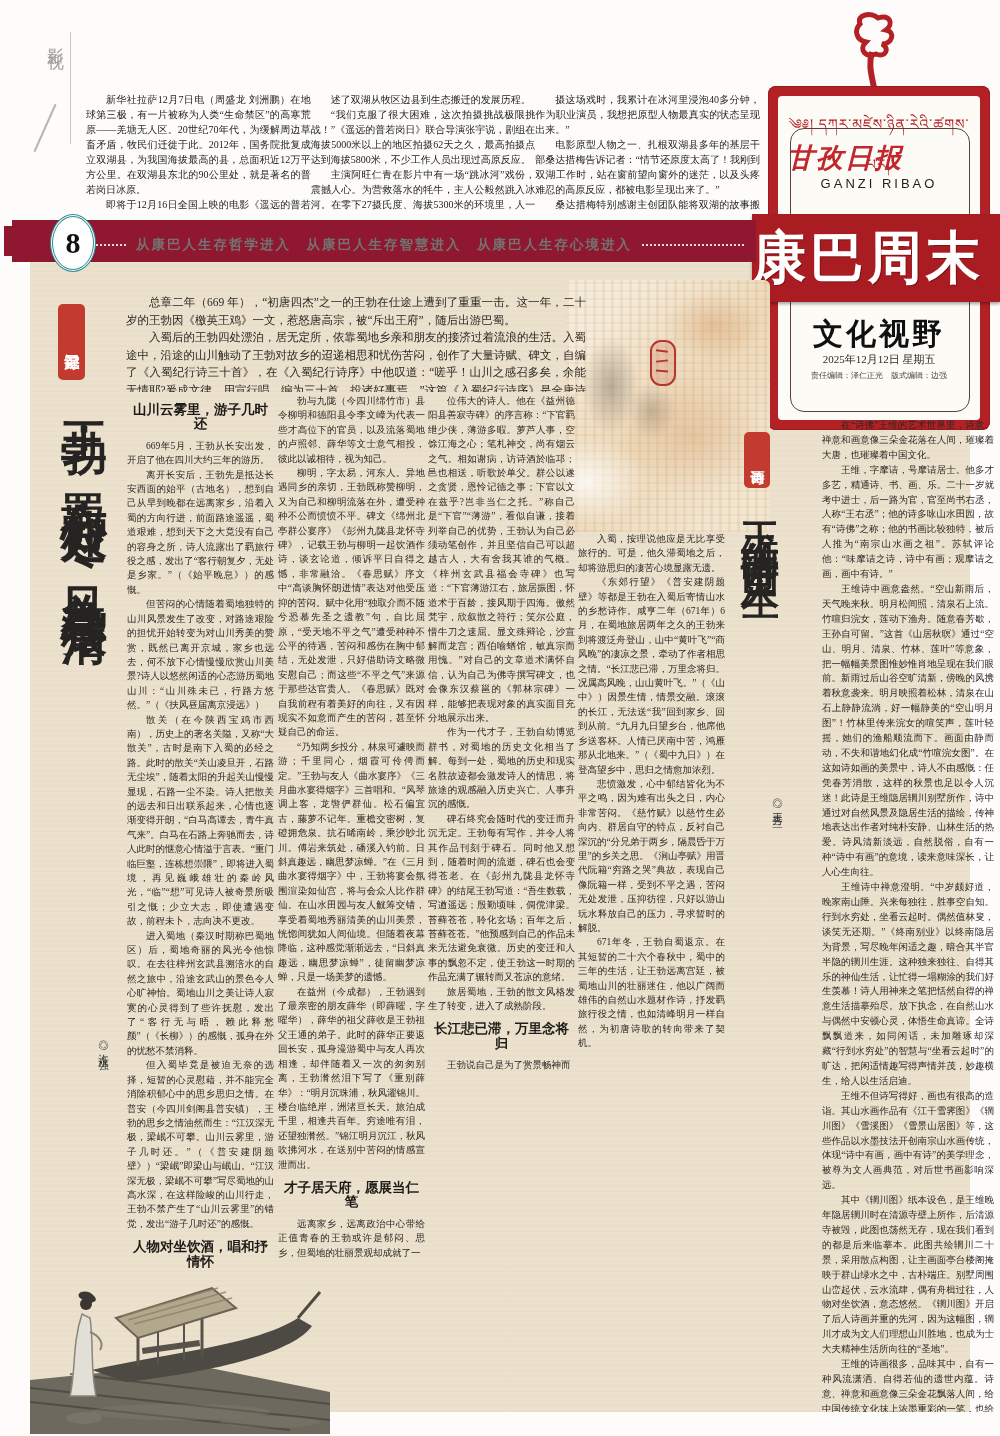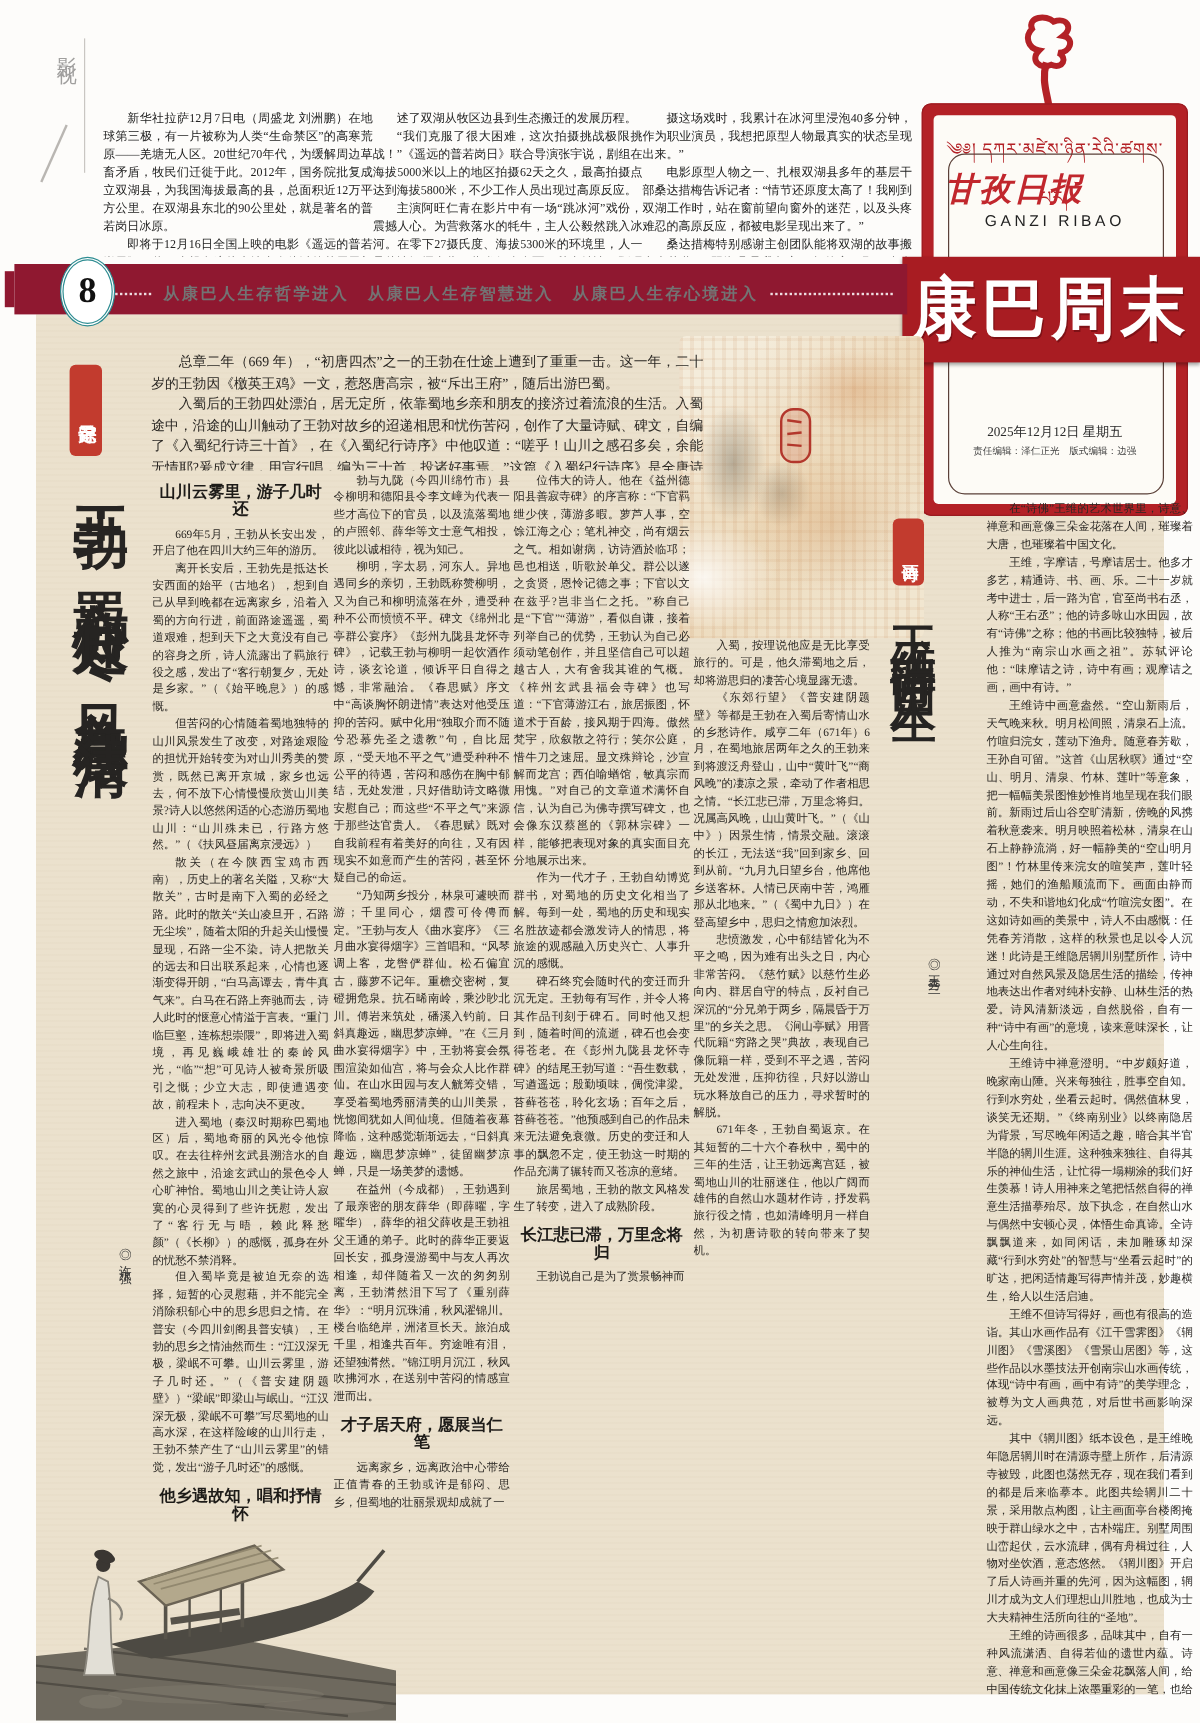--- a/index.html
+++ b/index.html
@@ -15,21 +15,21 @@
   #film-cols{left:86px;top:92px;width:674px;height:122px;display:flex;overflow:hidden;}
   #film-cols .fcol{flex:1;font-size:10px;line-height:15px;color:#222;text-align:justify;overflow:hidden;}
   #film-cols p{margin:0;text-indent:2em;}
   
   #mast-tag{left:768px;top:86px;width:222px;height:344px;background:#b32126;border-radius:8px;box-shadow:0 0 0 1px #9a1b20 inset;}
   #mast-inner{left:778px;top:96px;width:202px;height:324px;background:#fdfbf6;border-radius:4px;}
   #mast-tibetan{left:780px;top:108px;width:198px;text-align:center;font-size:14px;color:#b32126;letter-spacing:1px;}
   #mast-frame{left:790px;top:128px;width:178px;height:282px;border:1.5px solid #5a4038;border-radius:14px;}
   #mast-name{left:756px;top:140px;width:178px;text-align:center;font-size:27px;font-weight:bold;color:#c1272d;font-style:italic;letter-spacing:2px;}
   #mast-name-en{left:790px;top:176px;width:178px;text-align:center;font-size:13px;letter-spacing:3px;color:#222;font-family:"Liberation Sans",sans-serif;}
-  #weekend-banner{left:752px;top:214px;width:248px;height:88px;background:#a81c22;box-shadow:0 2px 3px rgba(0,0,0,.35);display:flex;align-items:center;justify-content:center;}
+  #weekend-banner{left:752px;top:214px;width:248px;height:88px;background:#a81c22;box-shadow:0 2px 3px rgba(0,0,0,.35);display:flex;align-items:center;justify-content:flex-start;}
   #weekend-banner .wk{color:#fff;font-size:54px;font-weight:bold;letter-spacing:4px;text-shadow:1px 1px 0 #7e1116;transform:scaleY(1.05);}
   #banner-fold{left:752px;top:302px;width:0;height:0;border-top:12px solid #6d0f14;border-left:12px solid transparent;}
   #section-title{left:790px;top:314px;width:178px;text-align:center;font-size:30px;font-weight:bold;color:#101010;font-family:"Liberation Sans",sans-serif;letter-spacing:3px;}
   #date-line{left:790px;top:352px;width:178px;text-align:center;font-size:11px;color:#2a2a2a;}
   #editors-line{left:790px;top:370px;width:178px;text-align:center;font-size:8px;color:#444;}
   
   #ribbon{left:12px;top:220px;width:744px;height:42px;background:#8f1830;}
   #ribbon-notch{left:4px;top:226px;width:8px;height:30px;background:#8f1830;}
   #badge8{left:50px;top:214px;width:40px;height:52px;background:#fff;border:3px double #2d8c91;border-radius:50%;display:flex;align-items:center;justify-content:center;font-size:30px;font-weight:bold;color:#111;}
   .leader{border-top:2px dotted rgba(255,255,255,.85);height:0;}
@@ -106,20 +106,21 @@
   <div class="abs" id="mast-tag"></div>
   <div class="abs" id="mast-inner"></div>
   <div class="abs" id="mast-tibetan">༄༅། དཀར་མཛེས་ཉིན་རེའི་ཚགས་པར།</div>
   <div class="abs" id="mast-frame"></div>
   <div class="abs" id="mast-name">甘孜日报</div>
   <div class="abs" id="mast-name-en">GANZI RIBAO</div>
   <div class="abs" id="weekend-banner">
     <span class="wk">康巴周末</span>
   </div>
   <div class="abs" id="banner-fold"></div>
+  <div class="abs" id="section-title">文化视野</div>
   <div class="abs" id="date-line">2025年12月12日 星期五</div>
   <div class="abs" id="editors-line">责任编辑：泽仁正光　版式编辑：边强</div>
 
   <div class="abs" id="ribbon"></div>
   <div class="abs" id="ribbon-notch"></div>
   <div class="abs" id="badge8">8</div>
   <div class="abs" id="ribbon-inner">
     <span class="leader" style="width:30px"></span>
     <span id="ribbon-text">从康巴人生存哲学进入　从康巴人生存智慧进入　从康巴人生存心境进入</span>
     <span class="leader" style="flex:1"></span>
@@ -141,21 +142,21 @@
       <p>入蜀后的王勃四处漂泊，居无定所，依靠蜀地乡亲和朋友的接济过着流浪的生活。入蜀途中，沿途的山川触动了王勃对故乡的迢递相思和忧伤苦闷，创作了大量诗赋、碑文，自编了《入蜀纪行诗三十首》，在《入蜀纪行诗序》中他叹道：“嗟乎！山川之感召多矣，余能无情耶?爰成文律，用宣行唱，编为三十首，投诸好事焉。”这篇《入蜀纪行诗序》是全唐诗中第一篇在题目中直接写有入蜀诗的诗序。</p>
     </div>
   <div class="abs colblock" id="fcol1">
       <div class="sec-head">山川云雾里，游子几时还</div>
       <p>669年5月，王勃从长安出发，开启了他在四川大约三年的游历。</p>
       <p>离开长安后，王勃先是抵达长安西面的始平（古地名），想到自己从早到晚都在远离家乡，沿着入蜀的方向行进，前面路途遥遥，蜀道艰难，想到天下之大竟没有自己的容身之所，诗人流露出了羁旅行役之感，发出了“客行朝复夕，无处是乡家。”（《始平晚息》）的感慨。</p>
       <p>但苦闷的心情随着蜀地独特的山川风景发生了改变，对路途艰险的担忧开始转变为对山川秀美的赞赏，既然已离开京城，家乡也远去，何不放下心情慢慢欣赏山川美景?诗人以悠然闲适的心态游历蜀地山川：“山川殊未已，行路方悠然。”（《扶风昼届离京浸远》）</p>
       <p>散关（在今陕西宝鸡市西南），历史上的著名关隘，又称“大散关”，古时是南下入蜀的必经之路。此时的散关“关山凌旦开，石路无尘埃”，随着太阳的升起关山慢慢显现，石路一尘不染。诗人把散关的远去和日出联系起来，心情也逐渐变得开朗，“白马高谭去，青牛真气来”。白马在石路上奔驰而去，诗人此时的惬意心情溢于言表。“重门临巨壑，连栋想崇隈”，即将进入蜀境，再见巍峨雄壮的秦岭风光，“临”“想”可见诗人被奇景所吸引之慨；少立大志，即使遭遇变故，前程未卜，志向决不更改。</p>
       <p>进入蜀地（秦汉时期称巴蜀地区）后，蜀地奇丽的风光令他惊叹。在去往梓州玄武县溯涪水的自然之旅中，沿途玄武山的景色令人心旷神怡。蜀地山川之美让诗人寂寞的心灵得到了些许抚慰，发出了“客行无与晤，赖此释愁颜”（《长柳》）的感慨，孤身在外的忧愁不禁消释。</p>
       <p>但入蜀毕竟是被迫无奈的选择，短暂的心灵慰藉，并不能完全消除积郁心中的思乡思归之情。在普安（今四川剑阁县普安镇），王勃的思乡之情油然而生：“江汉深无极，梁岷不可攀。山川云雾里，游子几时还。”（《普安建阴题壁》）“梁岷”即梁山与岷山。“江汉深无极，梁岷不可攀”写尽蜀地的山高水深，在这样险峻的山川行走，王勃不禁产生了“山川云雾里”的错觉，发出“游子几时还”的感慨。</p>
-      <div class="sec-head">他乡遇故知，唱和抒情怀</div>
+      <div class="sec-head">人物对坐饮酒，唱和抒情怀</div>
     </div>
   <div class="abs colblock" id="fcol2">
       <p>勃与九陇（今四川绵竹市）县令柳明和德阳县令李文嶂为代表一些才高位下的官员，以及流落蜀地的卢照邻、薛华等文士意气相投，彼此以诚相待，视为知己。</p>
       <p>柳明，字太易，河东人。异地遇同乡的亲切，王勃既称赞柳明，又为自己和柳明流落在外，遭受种种不公而愤愤不平。碑文《绵州北亭群公宴序》《彭州九陇县龙怀寺碑》，记载王勃与柳明一起饮酒作诗，谈玄论道，倾诉平日自得之憾，非常融洽。《春思赋》序文中“高谈胸怀朗迸情”表达对他受压抑的苦闷。赋中化用“独取介而不随兮恐慕先圣之遗教”句，自比屈原，“受天地不平之气”遭受种种不公平的待遇，苦闷和感伤在胸中郁结，无处发泄，只好借助诗文略微安慰自己；而这些“不平之气”来源于那些达官贵人。《春思赋》既对自我前程有着美好的向往，又有因现实不如意而产生的苦闷，甚至怀疑自己的命运。</p>
       <p>“乃知两乡投分，林泉可遽映而游；千里同心，烟霞可伶俜而定。”王勃与友人《曲水宴序》《三月曲水宴得烟字》三首唱和。“风琴调上客，龙辔俨群仙。松石偏宜古，藤萝不记年。重檐交密树，复磴拥危泉。抗石晞南岭，乘沙眇北川。傅岩来筑处，磻溪入钓前。日斜真趣远，幽思梦凉蝉。”在《三月曲水宴得烟字》中，王勃将宴会氛围渲染如仙宫，将与会众人比作群仙。在山水田园与友人觥筹交错，享受着蜀地秀丽清美的山川美景，恍惚间犹如人间仙境。但随着夜幕降临，这种感觉渐渐远去，“日斜真趣远，幽思梦凉蝉”，徒留幽梦凉蝉，只是一场美梦的遗憾。</p>
       <p>在益州（今成都），王勃遇到了最亲密的朋友薛华（即薛曜，字曜华），薛华的祖父薛收是王勃祖父王通的弟子。此时的薛华正要返回长安，孤身漫游蜀中与友人再次相逢，却伴随着又一次的匆匆别离，王勃潸然泪下写了《重别薛华》：“明月沉珠浦，秋风濯锦川。楼台临绝岸，洲渚亘长天。旅泊成千里，相逢共百年。穷途唯有泪，还望独潸然。”锦江明月沉江，秋风吹拂河水，在送别中苦闷的情感宣泄而出。</p>
       <div class="sec-head">才子居天府，愿展当仁笔</div>
       <p>远离家乡，远离政治中心带给正值青春的王勃或许是郁闷、思乡，但蜀地的壮丽景观却成就了一</p>
     </div>
   <div class="abs colblock" id="fcol3">

